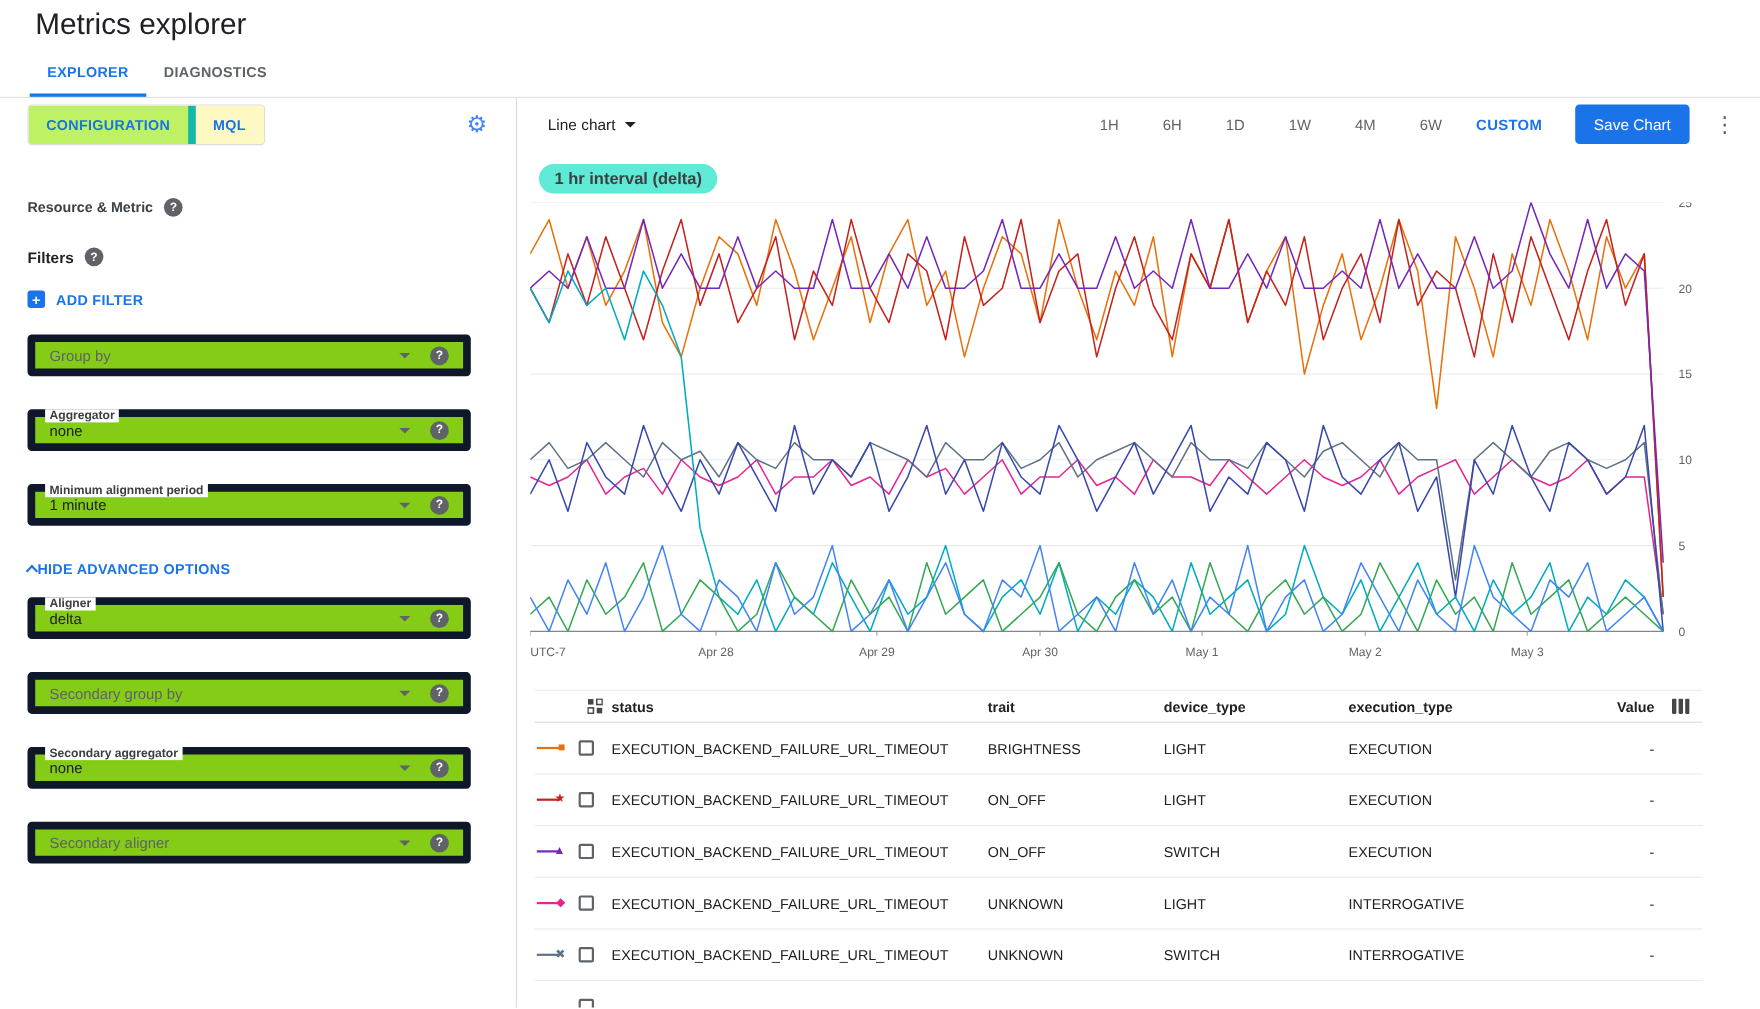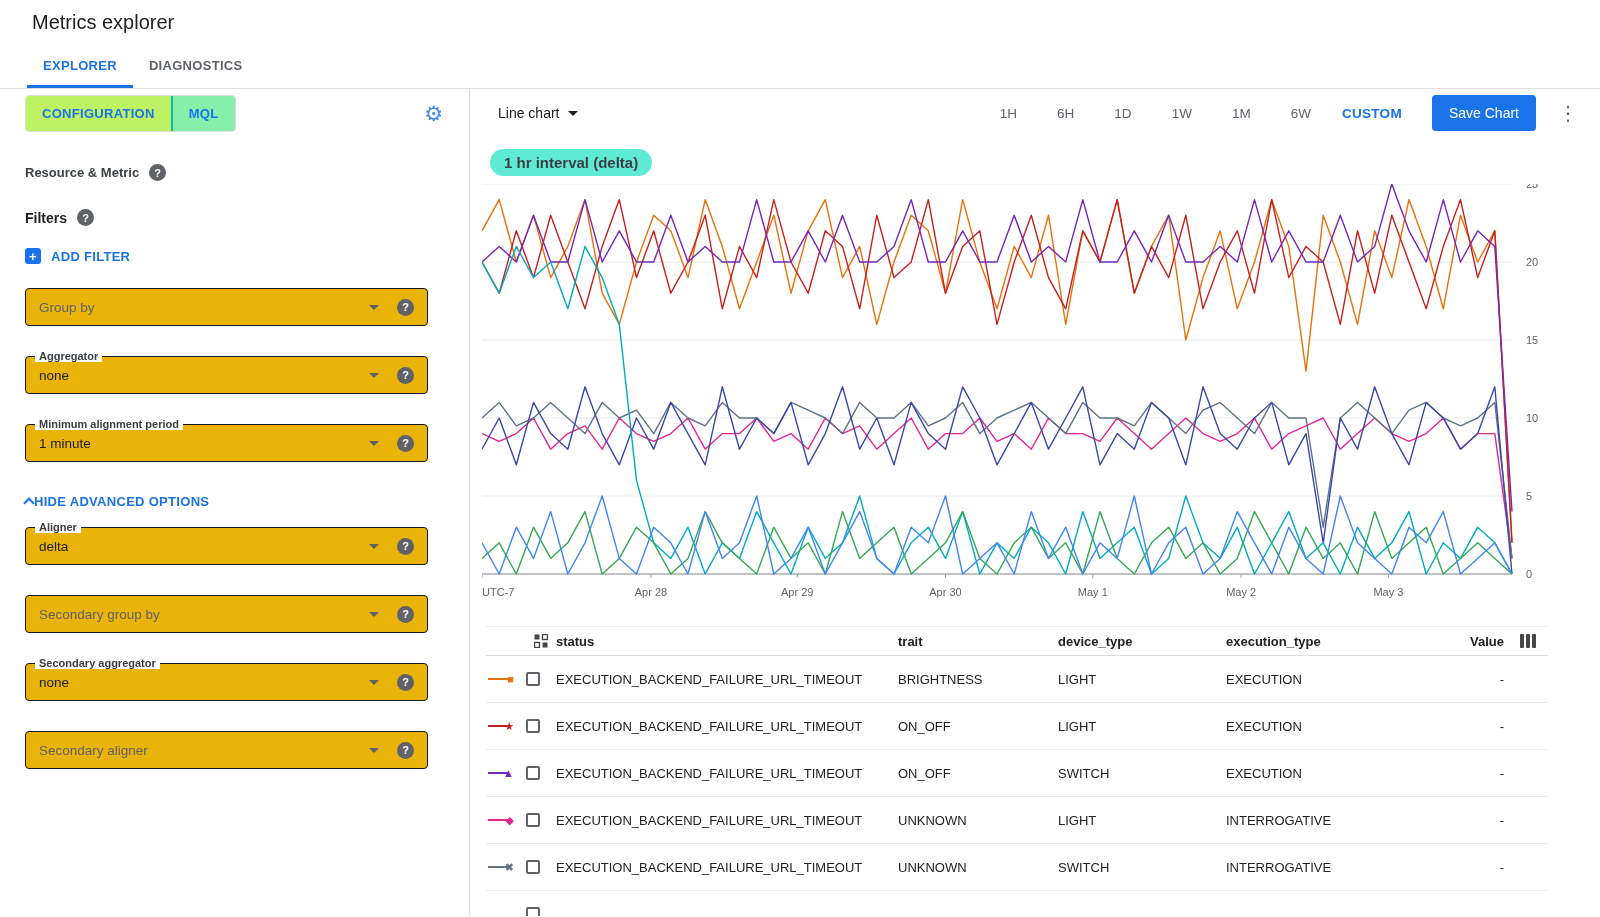--- a/index.html
+++ b/index.html
@@ -1,44 +1,44 @@
 <!DOCTYPE html>
 <html><head>
 <meta charset="utf-8">
 <style>
   * { box-sizing: border-box; margin: 0; padding: 0; }
   html,body { width:1600px; height:917px; overflow:hidden; background:#fff;
     font-family:"Liberation Sans", sans-serif; color:#202124; }
 
   
   .top-header { height:45px; display:flex; align-items:center; padding-left:32px;
-    font-size:20px; color:#202124; }
+    font-size:27px; color:#202124; }
 
   
   .tab-bar { height:44px; display:flex; align-items:stretch; padding-left:27px;
     border-bottom:1px solid #e0e0e0; }
   .tab { display:flex; align-items:center; padding:0 16px; font-size:13px; font-weight:bold;
     letter-spacing:.3px; color:#5f6368; cursor:pointer; border-bottom:3px solid transparent; }
   .tab.active { color:#1a73e8; border-bottom-color:#1a73e8; }
 
   .main { display:flex; height:827px; }
 
   
   .left-panel { width:470px; flex:none; border-right:1px solid #dadce0; overflow:hidden; }
   .left-inner { padding:6px 26px 0 25px; }
   .mode-row { display:flex; align-items:center; justify-content:space-between; }
   .mode-group { display:inline-flex; border:1px solid #dadce0; border-radius:4px; overflow:hidden; }
   .mode-btn { padding:10px 16px; font-size:13px; font-weight:bold; letter-spacing:.3px;
-    color:#1a73e8; background:#86efac; border:none; border-left:2px solid #14b8a6; cursor:pointer;
+    color:#1a73e8; background:#fef9c3; border:none; border-left:7px solid #14b8a6; cursor:pointer;
     font-family:"Liberation Sans", sans-serif; }
   .mode-btn:first-child { border-left:none; }
   .mode-btn.active { background:#bef264; }
   .gear { font-size:21px; color:#4285f4; cursor:pointer; line-height:1; }
 
-  .section-label-row { display:flex; align-items:center; gap:10px; margin-top:32px; }
+  .section-label-row { display:flex; align-items:center; gap:10px; margin-top:48px; }
   .section-label { font-size:13px; font-weight:bold; color:#3c4043; }
   .section-label.lg { font-size:14px; color:#202124; }
   .help-icon { width:17px; height:17px; border-radius:50%; background:#5f6368; color:#fff;
     font-size:11px; font-weight:bold; display:inline-flex; align-items:center;
     justify-content:center; flex:none; cursor:pointer; }
 
   .metric-btn { margin-top:14px; width:403px; height:36px; border:1px solid #dadce0;
     border-radius:6px; background:#fff; display:flex; align-items:center; gap:10px;
     padding:0 13px; color:#1a73e8; font-size:13px; font-weight:bold; letter-spacing:.2px;
     white-space:nowrap; overflow:hidden; cursor:pointer; font-family:"Liberation Sans", sans-serif;
@@ -49,23 +49,23 @@
     font-size:13px; font-weight:bold; letter-spacing:.3px; cursor:pointer; }
   .plus-icon { width:16px; height:16px; background:#1a73e8; color:#fff; border-radius:3px;
     display:inline-flex; align-items:center; justify-content:center; font-size:13px;
     font-weight:bold; line-height:1; }
 
   .question { margin-top:36px; font-size:15px; font-weight:bold; color:#202124; }
 
   .field-row { margin-top:30px; }
   .fields-top .field-row:first-child { margin-top:24px; }
   .fields-advanced .field-row:first-child { margin-top:18px; }
-  .field { position:relative; width:403px; height:38px; border:1px solid #0f172a;
+  .field { position:relative; width:403px; height:38px; border:7px solid #0f172a;
     border-radius:4px; display:flex; align-items:center; padding:0 13px; cursor:pointer;
-    background:#eab308; }
+    background:#84cc16; }
   .field-label { position:absolute; top:-7px; left:9px; background:#fff; padding:0 4px;
     font-size:11px; font-weight:bold; color:#3c4043; }
   .field-value { font-size:13.5px; color:#202124; }
   .field-value.placeholder { color:#5f6368; }
   .caret { margin-left:auto; width:0; height:0; border-left:5px solid transparent;
     border-right:5px solid transparent; border-top:5px solid #5f6368; }
   .field .help-icon { margin-left:18px; }
 
   .adv-toggle { margin-top:32px; display:flex; align-items:center; gap:1px; color:#1a73e8;
     font-size:13px; font-weight:bold; letter-spacing:.3px; cursor:pointer; }
@@ -227,21 +227,21 @@
       <div class="chart-type">
         <span>Line chart</span>
         <span class="caret"></span>
       </div>
       <div class="toolbar-right">
         <div class="range-group">
             <button class="range-btn">1H</button>
             <button class="range-btn">6H</button>
             <button class="range-btn">1D</button>
             <button class="range-btn">1W</button>
-            <button class="range-btn">1M</button>
+            <button class="range-btn">4M</button>
             <button class="range-btn">6W</button>
           </div>
         <button class="custom-btn">CUSTOM</button>
         <button class="save-btn">Save Chart</button>
         <span class="kebab">⋮</span>
       </div>
     </div>
 
     <div class="chip-row">
       <span class="interval-chip">1 hr interval (delta)</span>

